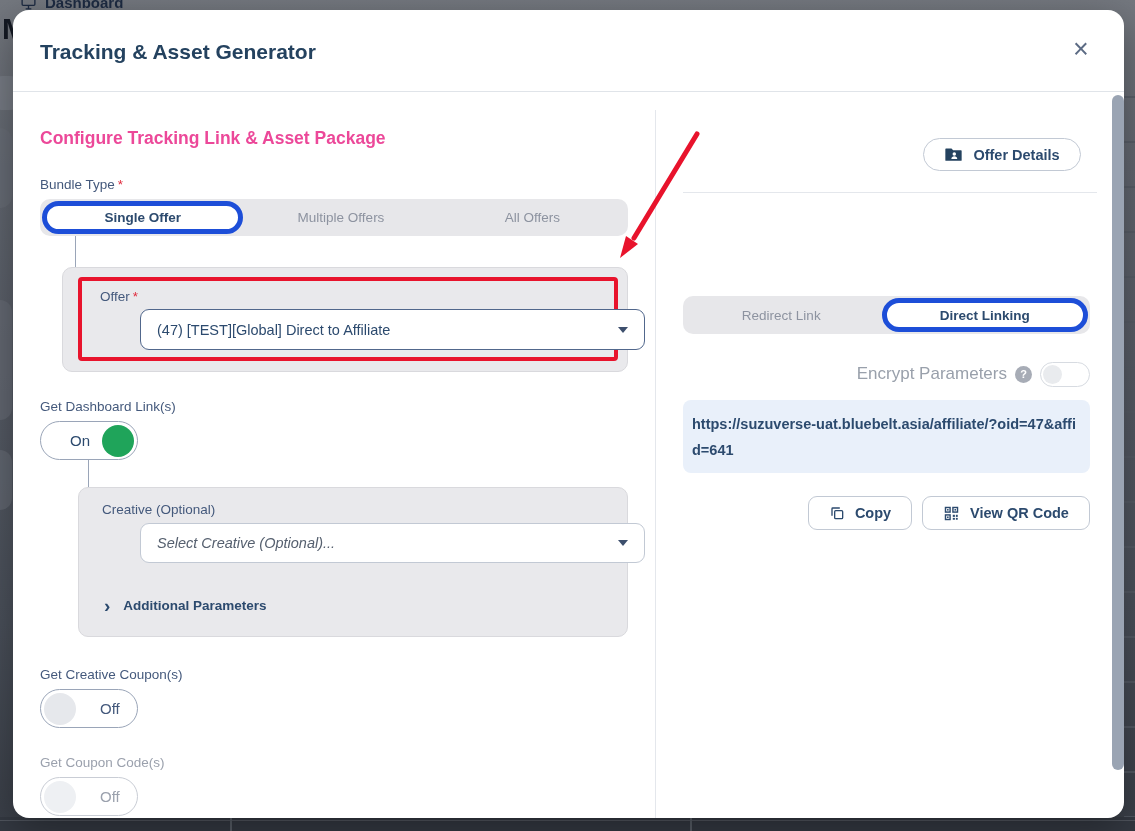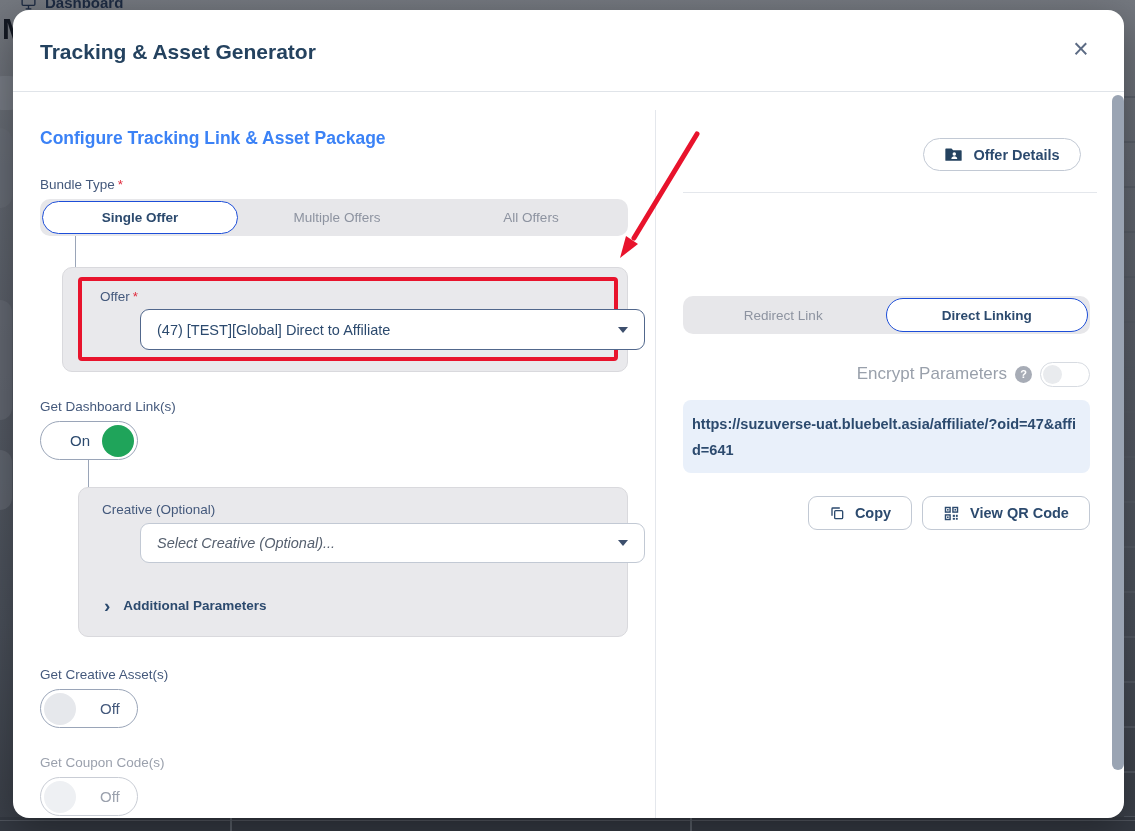--- a/index.html
+++ b/index.html
@@ -25,30 +25,30 @@
     border-radius:16px; box-shadow:0 12px 40px rgba(0,0,0,.35); }
   .modal-header { position:absolute; top:0; left:0; width:100%; height:82px;
     border-bottom:1px solid #e0e4e9; }
   .modal-title { position:absolute; left:27px; top:30px; font-size:21px; font-weight:700; color:#24425f; }
   .close-btn { position:absolute; right:26px; top:22px; width:34px; height:34px; border:none; background:none;
     color:#5c6b84; font-size:27px; line-height:34px; text-align:center; cursor:pointer; font-weight:400; }
 
   .panel-divider { position:absolute; left:642px; top:100px; bottom:0; width:1px; background:#e4e7ec; }
 
   
-  .cfg-heading { position:absolute; left:27px; top:118px; font-size:17.5px; font-weight:700; color:#3b82f6; }
+  .cfg-heading { position:absolute; left:27px; top:118px; font-size:17.5px; font-weight:700; color:#ec4899; }
   .field-label { position:absolute; font-size:13.5px; color:#44597c; }
   .req { color:#e02b3d; margin-left:3px; }
   .muted { color:#9ba1ad; }
 
   .seg { position:absolute; background:#e7e7ea; border-radius:10px; display:flex; }
   .seg-tabs1 { left:27px; top:189px; width:588px; height:37px; }
   .seg-item { flex:1; display:flex; align-items:center; justify-content:center;
     font-size:13.5px; color:#8d93a0; cursor:pointer; }
-  .seg-item.sel { background:#fff; border:1px solid #1d4ed8; border-radius:17px;
+  .seg-item.sel { background:#fff; border:5px solid #1d4ed8; border-radius:17px;
     margin:2px; color:#2c4a6e; font-weight:600; }
 
   .connector { position:absolute; width:1px; background:#9aa5b8; }
 
   .group-box { position:absolute; background:#e9e9ec; border:1px solid #d9d9dd; border-radius:10px; }
   .grp-offer { left:49px; top:257px; width:566px; height:105px; }
   .grp-creative { left:65px; top:477px; width:550px; height:150px; }
 
   .annotation-rect { position:absolute; left:65px; top:267px; width:540px; height:84px;
     border:4px solid #e8132c; border-radius:4px; pointer-events:none; z-index:5; }
@@ -183,21 +183,21 @@
     <div class="field-label" style="left:89px;top:492px;">Creative (Optional)</div>
     <div class="select sel-creative">
       <span class="ph">Select Creative (Optional)...</span>
       <span class="caret"></span>
     </div>
     <div class="addl">
       <span class="chev">›</span>
       <span>Additional Parameters</span>
     </div>
 
-    <div class="field-label" style="left:27px;top:657px;">Get Creative Asset(s)</div>
+    <div class="field-label" style="left:27px;top:657px;">Get Creative Coupon(s)</div>
     <div class="toggle tg-off1">
       <span class="knob"></span>
       <span class="txt">Off</span>
     </div>
 
     <div class="field-label muted" style="left:27px;top:745px;">Get Coupon Code(s)</div>
     <div class="toggle tg-off2">
       <span class="knob"></span>
       <span class="txt">Off</span>
     </div>

